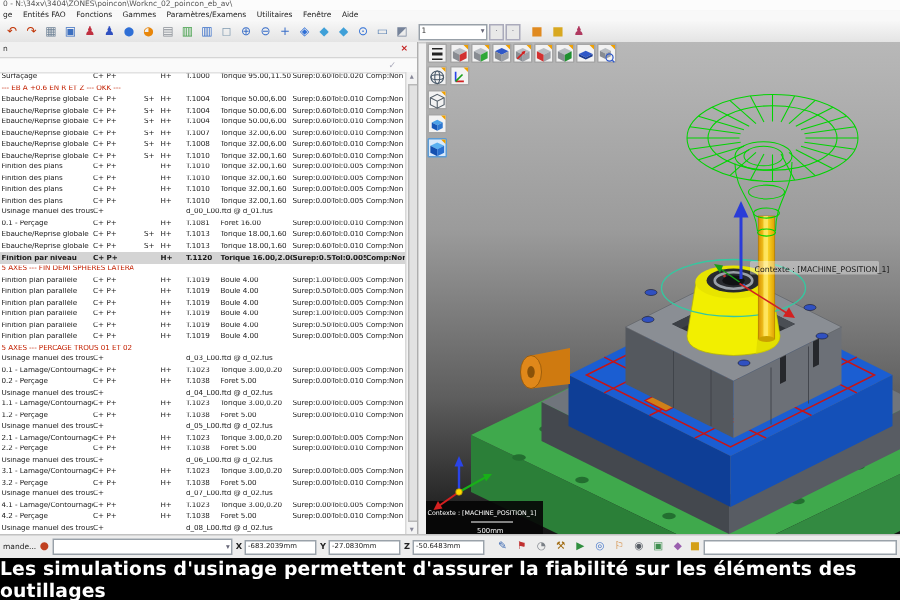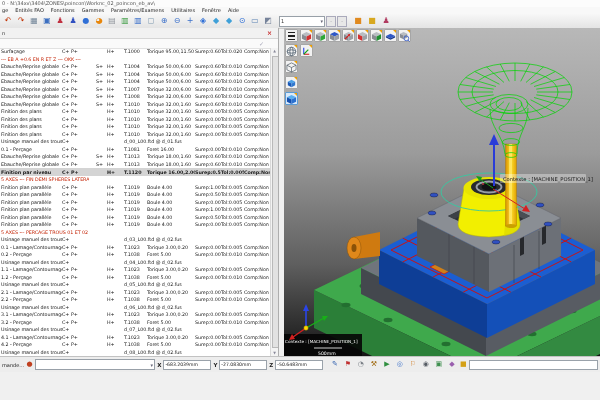--- a/index.html
+++ b/index.html
@@ -1024,14 +1024,17 @@
         <span class="sim-icon" style="color: rgb(58, 111, 201);">◎</span>
         <span class="sim-icon" style="color: rgb(208, 122, 32);">⚐</span>
         <span class="sim-icon" style="color: rgb(86, 92, 100);">◉</span>
         <span class="sim-icon" style="color: rgb(63, 143, 79);">▣</span>
         <span class="sim-icon" style="color: rgb(154, 95, 174);">◆</span>
       </span>
     <span class="sim-icon" style="color:#d4a017;width:8px;">■</span>
     <input class="field" style="flex: 1 1 0%;">
   </div>
 
+  <div class="caption">
+    <span>Les simulations d'usinage permettent d'assurer la fiabilité sur les éléments des outillages</span>
+  </div>
 
 </div>
 
 </body></html>

